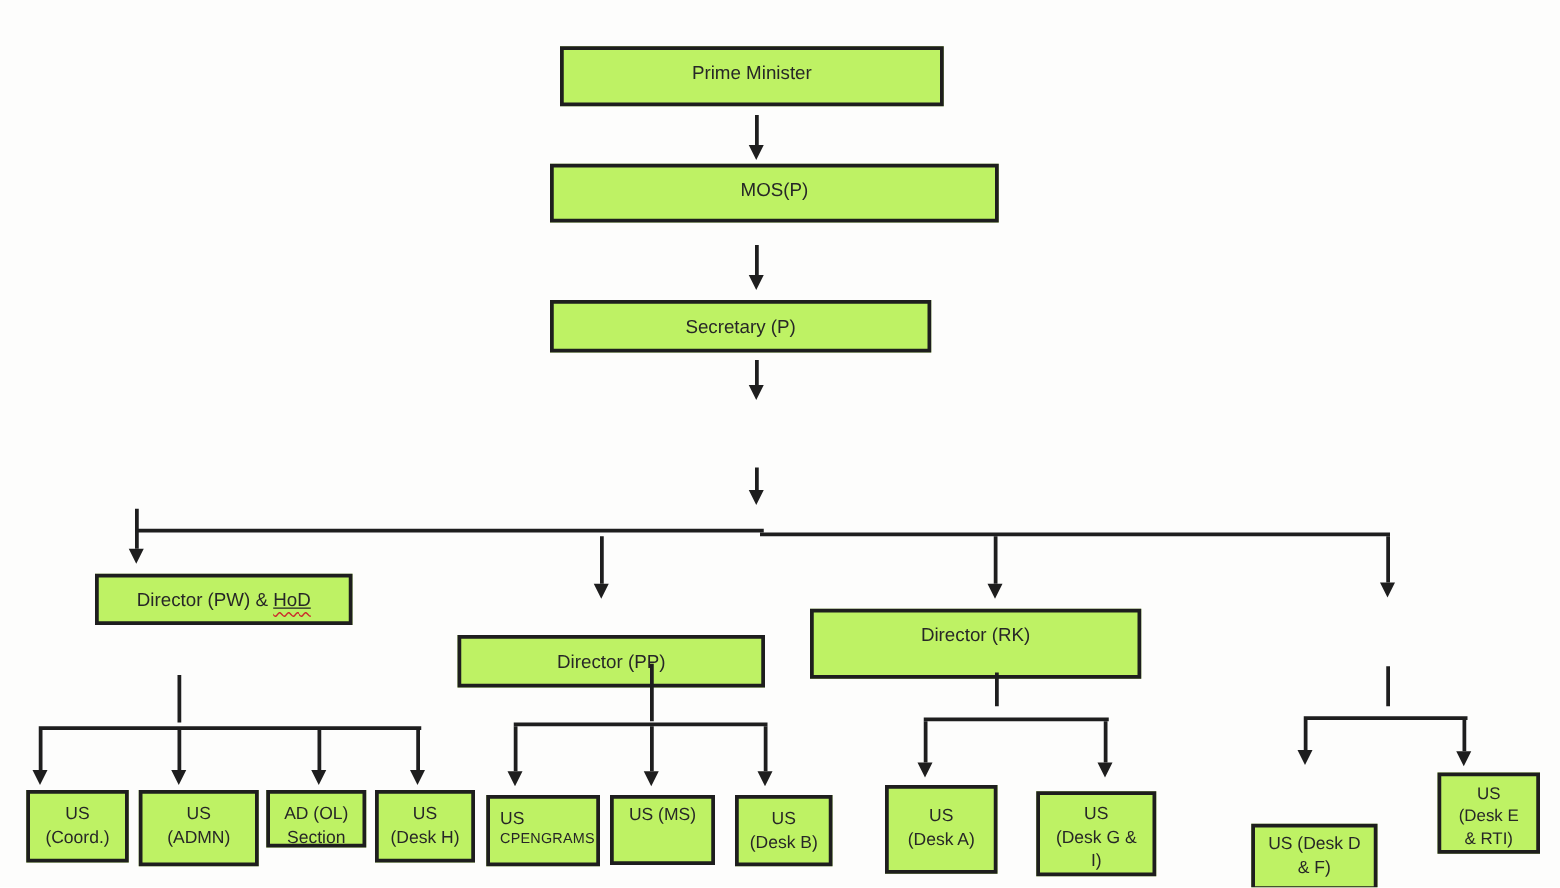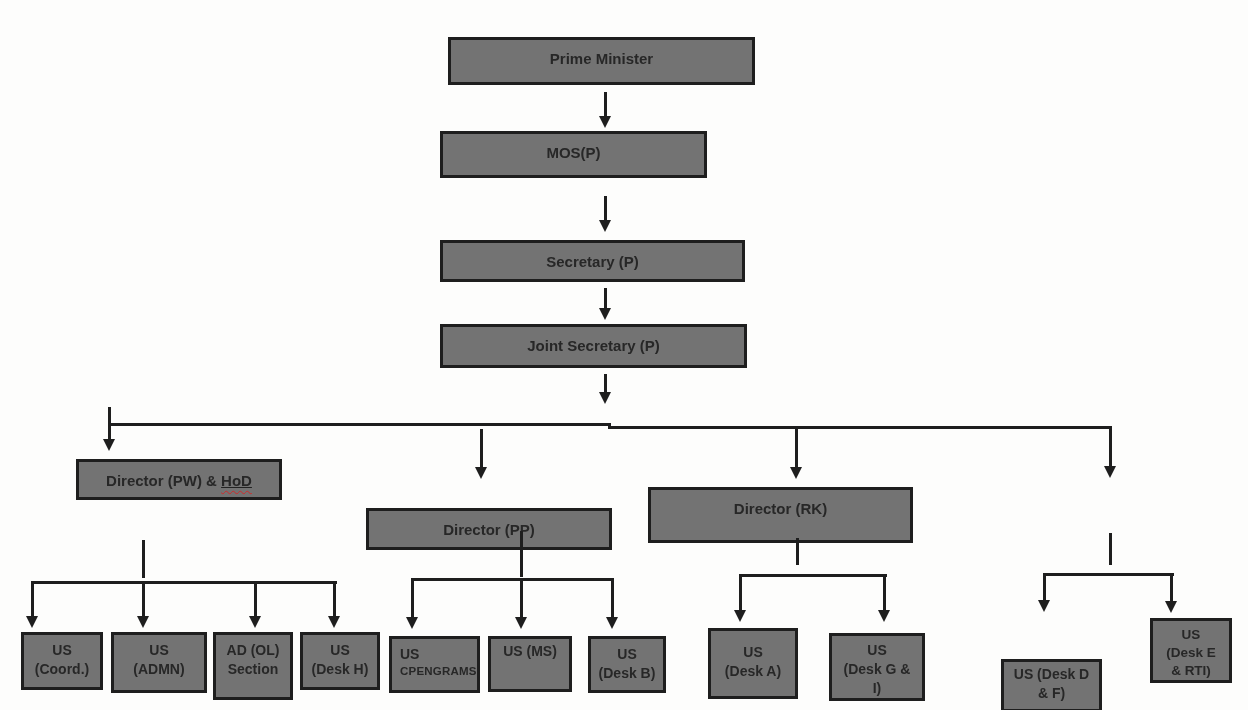--- a/index.html
+++ b/index.html
@@ -10,22 +10,22 @@
   }
   .title {
     position:absolute; left:122px; top:-1px;
     font-family:"Liberation Serif", serif;
     font-weight:bold; font-size:19px; color:#141414;
     text-decoration:underline; text-decoration-thickness:2px;
     letter-spacing:0.2px; white-space:nowrap;
   }
   .nbox {
     position:absolute; box-sizing:border-box;
-    border:3px solid #1e1e1e; background:#737373;
-    color:#272727; font-weight:bold; text-align:center;
+    border:3px solid #1e1e1e; background:#bef264;
+    color:#272727; font-weight:normal; text-align:center;
     font-size:15px; line-height:1.3; padding-top:9px;
     white-space:nowrap;
   }
   .staff {
     font-size:14px; padding-top:6px; line-height:1.35; white-space:normal;
   }
   .hline { position:absolute; height:3px; background:#1e1e1e; }
   .vline { position:absolute; width:3px; background:#1e1e1e; }
   .arrow { position:absolute; width:3px; background:#1e1e1e; }
   .arrow::after {
@@ -48,28 +48,25 @@
 </style>
 </head>
 <body>
 
 <div class="canvas">
 
 
   <div class="nbox" style="left:448px; top:37px; width:307px; height:48px;">
     <span>Prime Minister</span>
   </div>
-  <div class="nbox" style="left:440px; top:131px; width:267px; height:47px;">
+  <div class="nbox" style="left:440px; top:131px; width:359px; height:47px;">
     <span>MOS(P)</span>
   </div>
   <div class="nbox" style="left:440px; top:240px; width:305px; height:42px;">
     <span>Secretary (P)</span>
-  </div>
-  <div class="nbox" style="left:440px; top:324px; width:307px; height:44px;">
-    <span>Joint Secretary (P)</span>
   </div>
 
   <div class="arrow" style="left:604px; top:92px;  height:24px;"></div>
   <div class="arrow" style="left:604px; top:196px; height:24px;"></div>
   <div class="arrow" style="left:604px; top:288px; height:20px;"></div>
   <div class="arrow" style="left:604px; top:374px; height:18px;"></div>
 
   <div class="hline" style="left:110px; top:423px; width:501px;"></div>
   <div class="hline" style="left:608px; top:426px; width:504px;"></div>
 
@@ -96,21 +93,21 @@
   <div class="arrow" style="left:333px; top:584px; height:32px;"></div>
 
   <div class="nbox staff" style="left:21px; top:632px; width:82px; height:58px;">
     <div>US</div>
     <div>(Coord.)</div>
   </div>
   <div class="nbox staff" style="left:111px; top:632px; width:96px; height:61px;">
     <div>US</div>
     <div>(ADMN)</div>
   </div>
-  <div class="nbox staff" style="left:213px; top:632px; width:80px; height:68px;">
+  <div class="nbox staff" style="left:213px; top:632px; width:80px; height:46px;">
     <div>AD (OL)</div>
     <div>Section</div>
   </div>
   <div class="nbox staff" style="left:300px; top:632px; width:80px; height:58px;">
     <div>US</div>
     <div>(Desk H)</div>
   </div>
 
   <div class="vline" style="left:520px; top:531px; height:46px;"></div>
   <div class="hline" style="left:411px; top:578px; width:203px;"></div>

